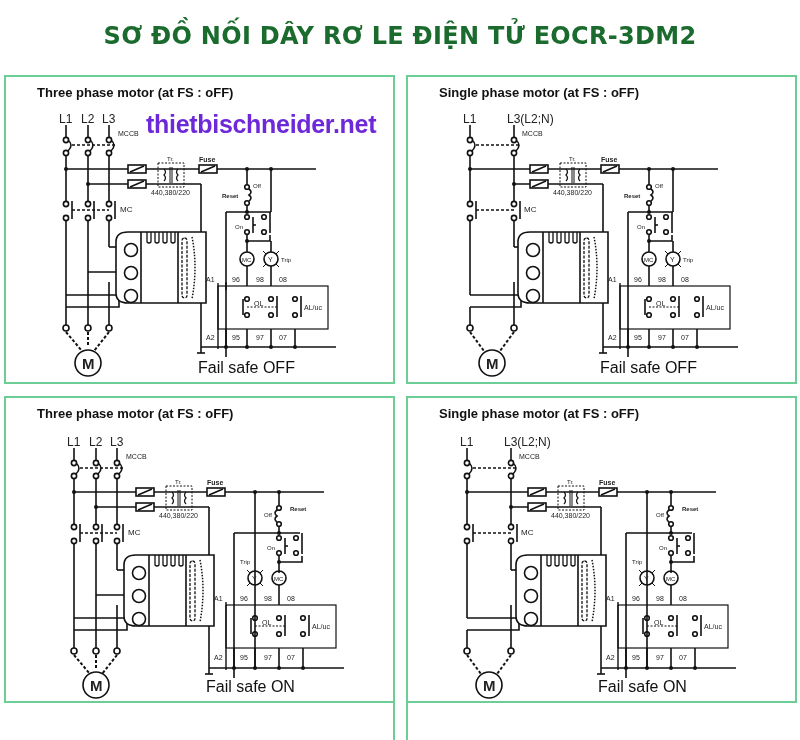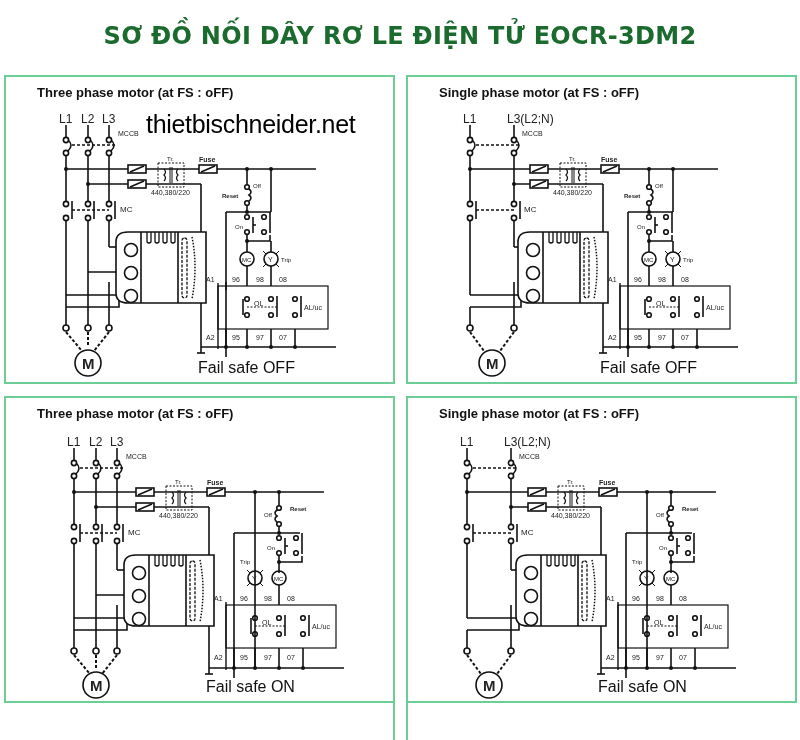--- a/index.html
+++ b/index.html
@@ -1,21 +1,21 @@
 <!DOCTYPE html>
 <html><head>
 <meta charset="utf-8">
 <style>
   html,body{margin:0;padding:0;background:#ffffff;}
   body{width:800px;height:740px;position:relative;overflow:hidden;font-family:"Liberation Sans",sans-serif;}
   .title{position:absolute;left:0;top:22px;width:800px;text-align:center;font-family:"DejaVu Sans",sans-serif;font-weight:bold;font-size:24px;color:#1b6b2e;letter-spacing:0.3px;}
   .panel{position:absolute;border:2px solid #6cce94;background:#fff;box-sizing:border-box;}
   .panel-title{position:absolute;left:10px;top:8px;font-family:"Liberation Sans",sans-serif;font-weight:bold;font-size:13px;color:#111;margin-left:21px;}
   .panel svg{position:absolute;left:0;top:0;}
-  .watermark{position:absolute;left:146px;top:110px;font-family:"Liberation Sans",sans-serif;font-weight:normal;font-size:25px;color:#000000;letter-spacing:-0.3px;}
+  .watermark{position:absolute;left:146px;top:110px;font-family:"Liberation Sans",sans-serif;font-weight:bold;font-size:25px;color:#6d28d9;letter-spacing:-0.3px;}
   .failsafe{position:absolute;font-family:"Liberation Sans",sans-serif;font-size:16px;color:#111;}
   .vline{position:absolute;width:2px;background:#6cce94;}
   svg text{font-family:"Liberation Sans",sans-serif;fill:#222;}
 </style>
 </head>
 <body>
 
 <div class="title">SƠ ĐỒ NỐI DÂY RƠ LE ĐIỆN TỬ EOCR-3DM2</div>
 
 <div class="panel" style="left:4px;top:75px;width:391px;height:309px;">

